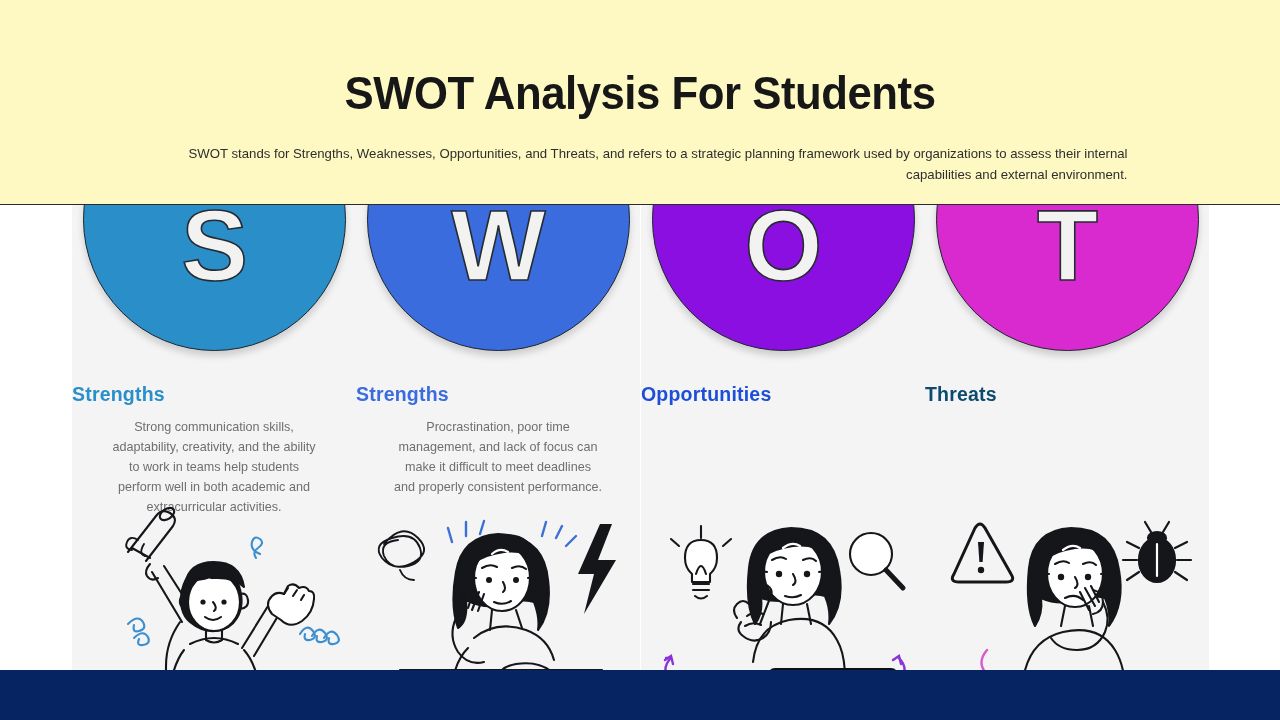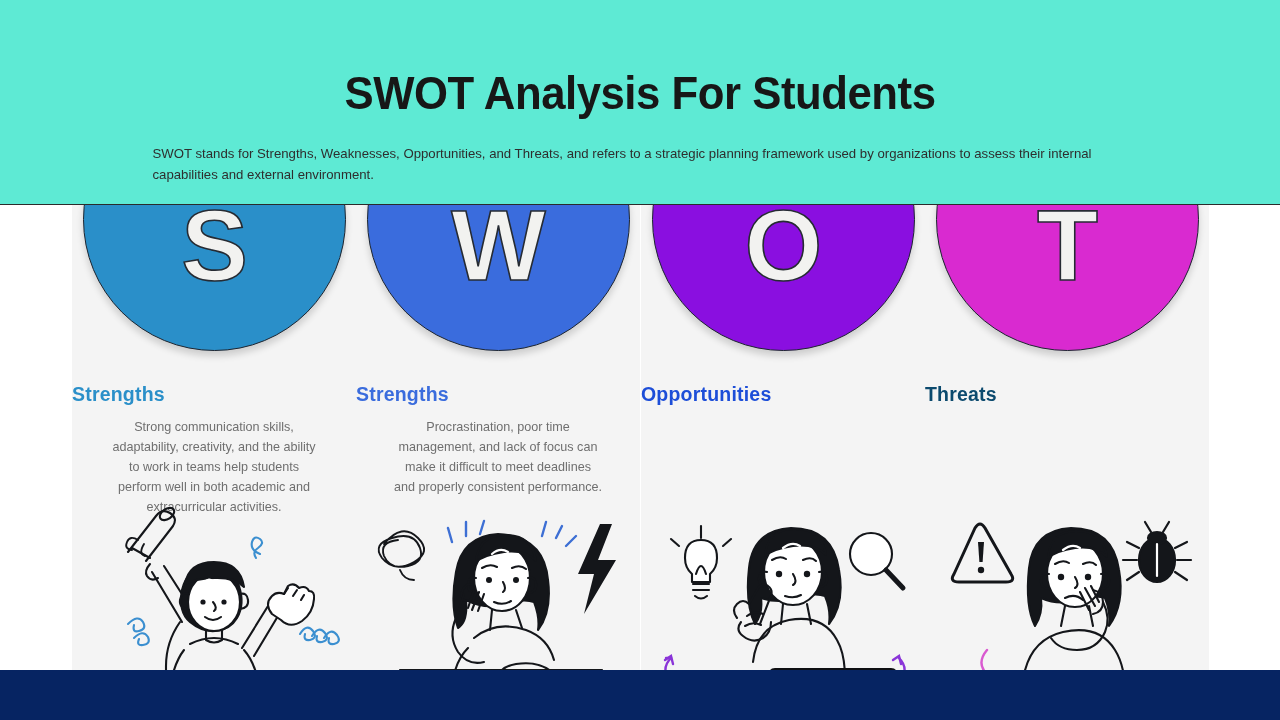--- a/index.html
+++ b/index.html
@@ -7,37 +7,37 @@
     width: 1280px; height: 720px;
     background: #ffffff;
     font-family: "Liberation Sans", sans-serif;
     overflow: hidden;
   }
   #stage { position: relative; width: 1280px; height: 720px; background: #fff; }
 
   
   .header {
     position: absolute; left: 0; top: 0; width: 1280px; height: 205px;
-    background: #5eead4; z-index: 40;
+    background: #fef9c3; z-index: 40;
     border-bottom: 1px solid #2b2b2b;
   }
   .page-title {
     position: absolute; left: 0; top: 68px; width: 1280px;
     text-align: center;
     font-family: "Liberation Sans Narrow", "Liberation Sans", sans-serif;
     font-weight: bold;
     font-size: 47px;
     letter-spacing: -0.5px;
     color: #171717;
     transform: scaleX(0.93);
     line-height: 1.05;
   }
   .page-subtitle {
     position: absolute; left: 50%; top: 143px; transform: translateX(-50%);
-    width: 975px; text-align: left;
+    width: 975px; text-align: right;
     font-size: 13.2px; line-height: 21px; color: #2e2e2e;
     font-family: "Liberation Sans Narrow", "Liberation Sans", sans-serif;
   }
 
   
   .cards { position: absolute; left: 0; top: 205px; width: 1280px; height: 465px; }
 
   .card {
     position: absolute; top: 0; width: 284px; height: 465px;
     background: #f4f4f4;

